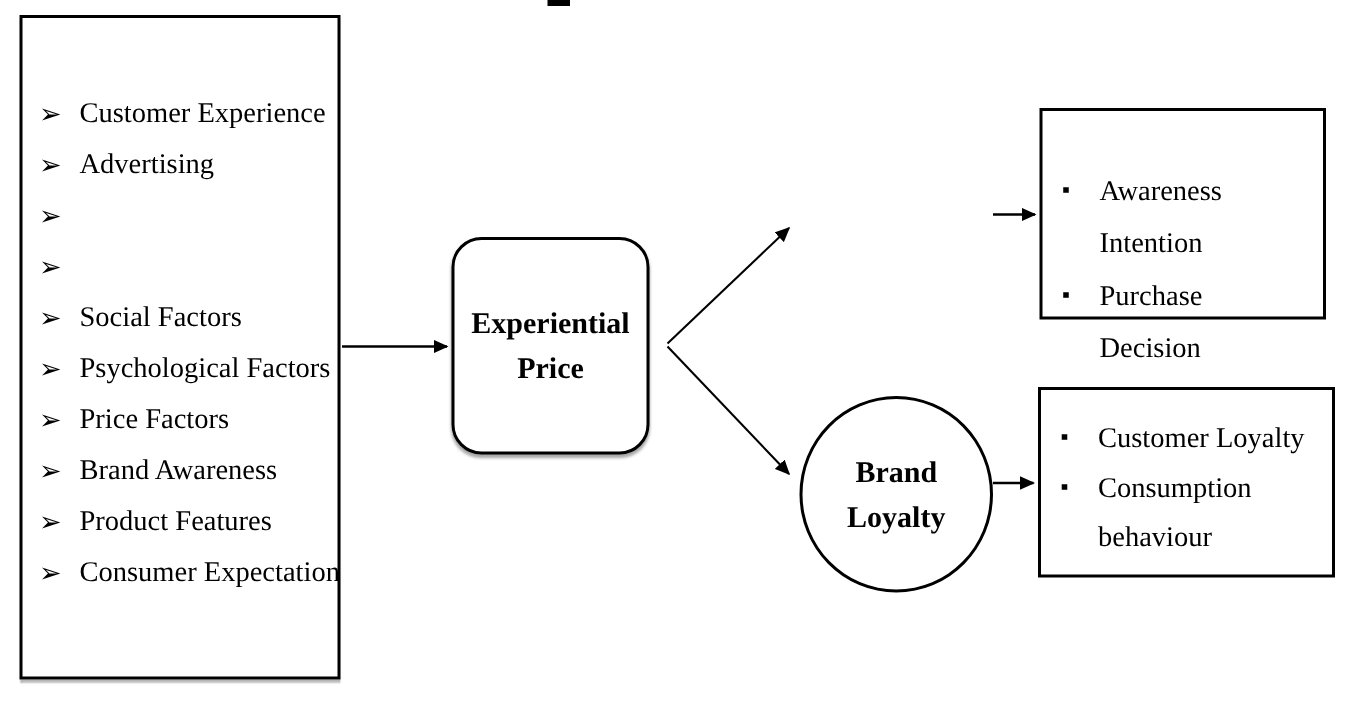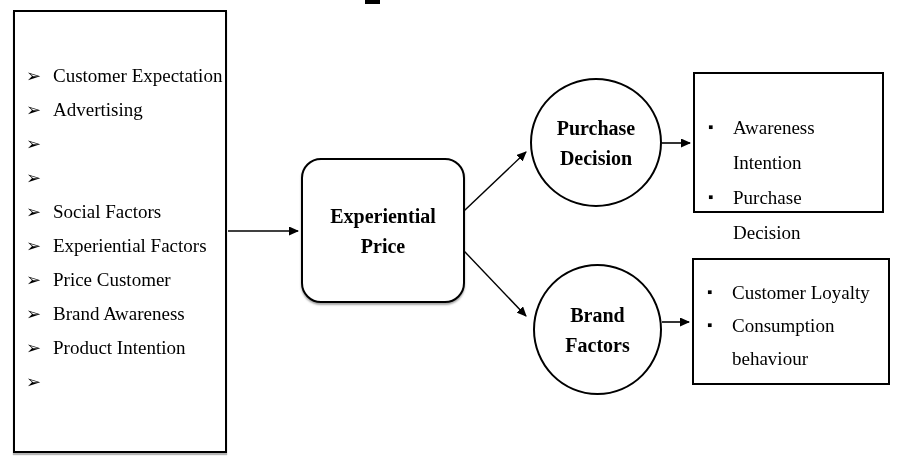--- a/index.html
+++ b/index.html
@@ -44,21 +44,21 @@
   }
   .factor-item .label {
     font-size: 19px;
     white-space: nowrap;
   }
 
   
   .central-node {
     position: absolute;
     left: 301px; top: 158px;
-    width: 164px; height: 145px;
+    width: 132px; height: 145px;
     border: 2.5px solid #000;
     border-radius: 20px;
     box-sizing: border-box;
     background: #fff;
     display: flex;
     flex-direction: column;
     align-items: center;
     justify-content: center;
     font-weight: bold;
     font-size: 20px;
@@ -131,70 +131,67 @@
     <line x1="228" y1="231" x2="298" y2="231" stroke="#000" stroke-width="1.6" marker-end="url(#ah)"></line>
     <line x1="445" y1="229" x2="526" y2="152" stroke="#000" stroke-width="1.4" marker-end="url(#ah)"></line>
     <line x1="445" y1="231" x2="526" y2="316" stroke="#000" stroke-width="1.4" marker-end="url(#ah)"></line>
     <line x1="662" y1="143" x2="690" y2="143" stroke="#000" stroke-width="1.6" marker-end="url(#ah)"></line>
     <line x1="662" y1="322" x2="689" y2="322" stroke="#000" stroke-width="1.6" marker-end="url(#ah)"></line>
   </svg>
 
   <div class="factors-box">
     <div class="factor-item">
       <span class="bullet">➢</span>
-      <span class="label">Customer Expectation</span>
+      <span class="label">Customer Experience</span>
     </div>
     <div class="factor-item">
       <span class="bullet">➢</span>
       <span class="label">Advertising</span>
     </div>
     <div class="factor-item">
       <span class="bullet">➢</span>
     </div>
     <div class="factor-item">
       <span class="bullet">➢</span>
     </div>
     <div class="factor-item">
       <span class="bullet">➢</span>
       <span class="label">Social Factors</span>
     </div>
     <div class="factor-item">
       <span class="bullet">➢</span>
-      <span class="label">Experiential Factors</span>
-    </div>
-    <div class="factor-item">
-      <span class="bullet">➢</span>
-      <span class="label">Price Customer</span>
+      <span class="label">Psychological Factors</span>
+    </div>
+    <div class="factor-item">
+      <span class="bullet">➢</span>
+      <span class="label">Price Factors</span>
     </div>
     <div class="factor-item">
       <span class="bullet">➢</span>
       <span class="label">Brand Awareness</span>
     </div>
     <div class="factor-item">
       <span class="bullet">➢</span>
-      <span class="label">Product Intention</span>
-    </div>
-    <div class="factor-item">
-      <span class="bullet">➢</span>
+      <span class="label">Product Features</span>
+    </div>
+    <div class="factor-item">
+      <span class="bullet">➢</span>
+      <span class="label">Consumer Expectation</span>
     </div>
   </div>
 
   <div class="central-node">
     <span>Experiential</span>
     <span>Price</span>
   </div>
 
-  <div class="circle-node circle-purchase">
-    <span>Purchase</span>
-    <span>Decision</span>
-  </div>
 
   <div class="circle-node circle-loyalty">
     <span>Brand</span>
-    <span>Factors</span>
+    <span>Loyalty</span>
   </div>
 
   <div class="outcome-box purchase">
     <div class="outcome-item">
       <span class="sq-bullet">▪</span>
       <span class="label">Awareness Intention</span>
     </div>
     <div class="outcome-item">
       <span class="sq-bullet">▪</span>
       <span class="label">Purchase Decision</span>

